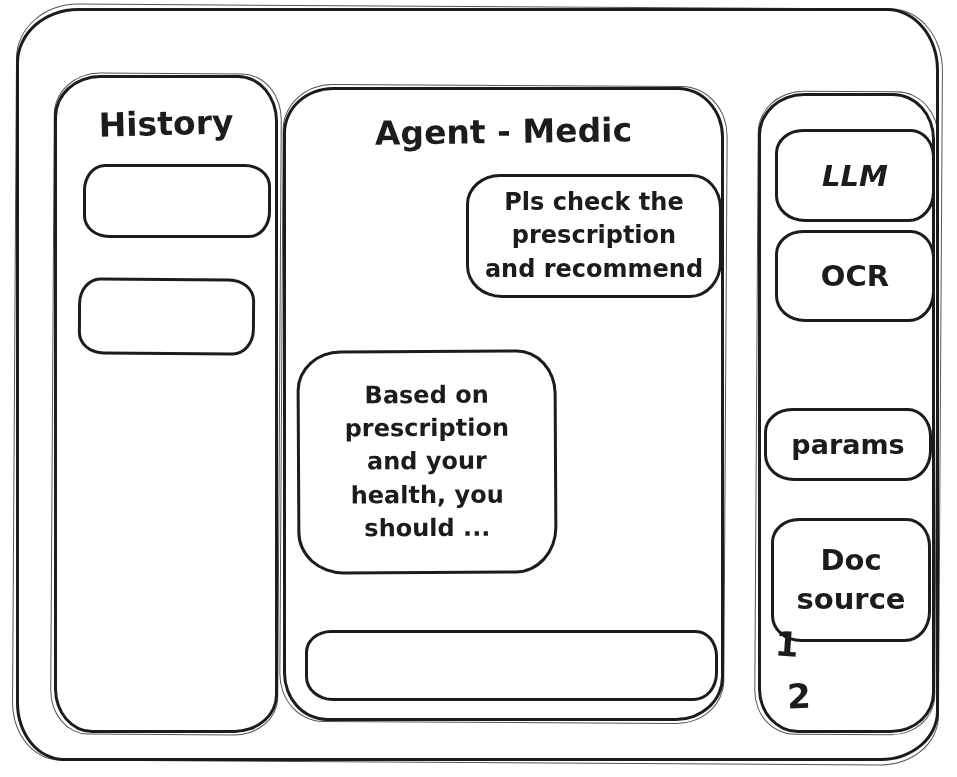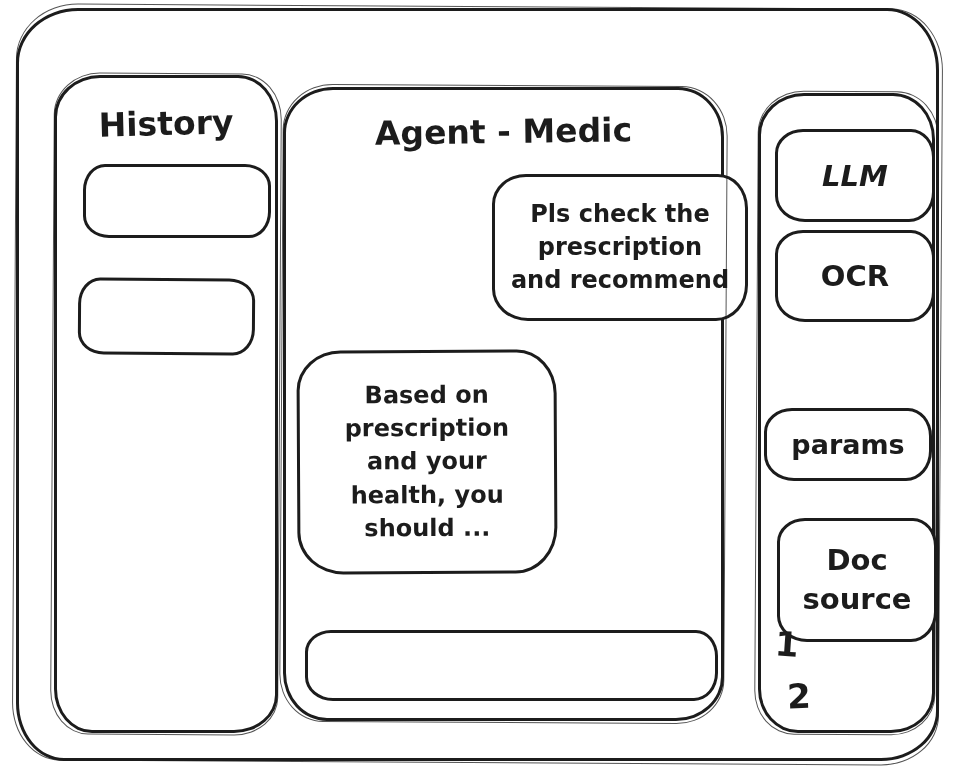--- a/index.html
+++ b/index.html
@@ -73,23 +73,22 @@
     position: absolute;
     border: 3px solid #1c1c1c;
     background: #ffffff;
     box-sizing: border-box;
     display: flex; align-items: center; justify-content: center;
     text-align: center;
     font-size: 24px; font-weight: 600; line-height: 1.38;
     white-space: pre-line;
   }
   .user-bubble {
-    left: 180px; top: 84px; width: 256px; height: 147px;
+    left: 180px; top: 84px; width: 256px; height: 124px;
     border-radius: 34px 30px 32px 36px / 30px 34px 36px 32px;
-    margin-left: 26px;
   }
   .agent-bubble {
     left: 11px; top: 260px; width: 260px; height: 224px;
     border-radius: 44px 40px 42px 46px / 40px 44px 46px 42px;
     transform: rotate(-0.3deg);
   }
   .chat-input {
     position: absolute;
     left: 19px; top: 540px; width: 413px; height: 71px;
     border: 3px solid #1c1c1c;
@@ -112,21 +111,21 @@
     background: #ffffff;
     box-sizing: border-box;
     display: flex; align-items: center; justify-content: center;
     text-align: center;
     font-size: 29px; font-weight: 700;
     cursor: pointer;
   }
   .tool-llm    { left: 14px; top: 33px;  width: 160px; height: 93px;  font-style: italic; }
   .tool-ocr    { left: 14px; top: 134px; width: 160px; height: 92px; }
   .tool-params { left: 3px;  top: 312px; width: 168px; height: 73px; font-size: 27px; }
-  .tool-doc    { left: 10px; top: 422px; width: 160px; height: 124px; line-height: 1.35; padding: 0 14px; margin-left: 6px; }
+  .tool-doc    { left: 10px; top: 422px; width: 160px; height: 124px; line-height: 1.35; padding: 0 14px; }
   .doc-num {
     position: absolute; font-size: 34px; font-weight: 700; cursor: pointer;
   }
   .doc-num-1 { left: 14px; top: 528px; transform: rotate(4deg); }
   .doc-num-2 { left: 26px; top: 580px; transform: rotate(-2deg); }
 </style>
 </head>
 <body>
 
 <div class="stage">

